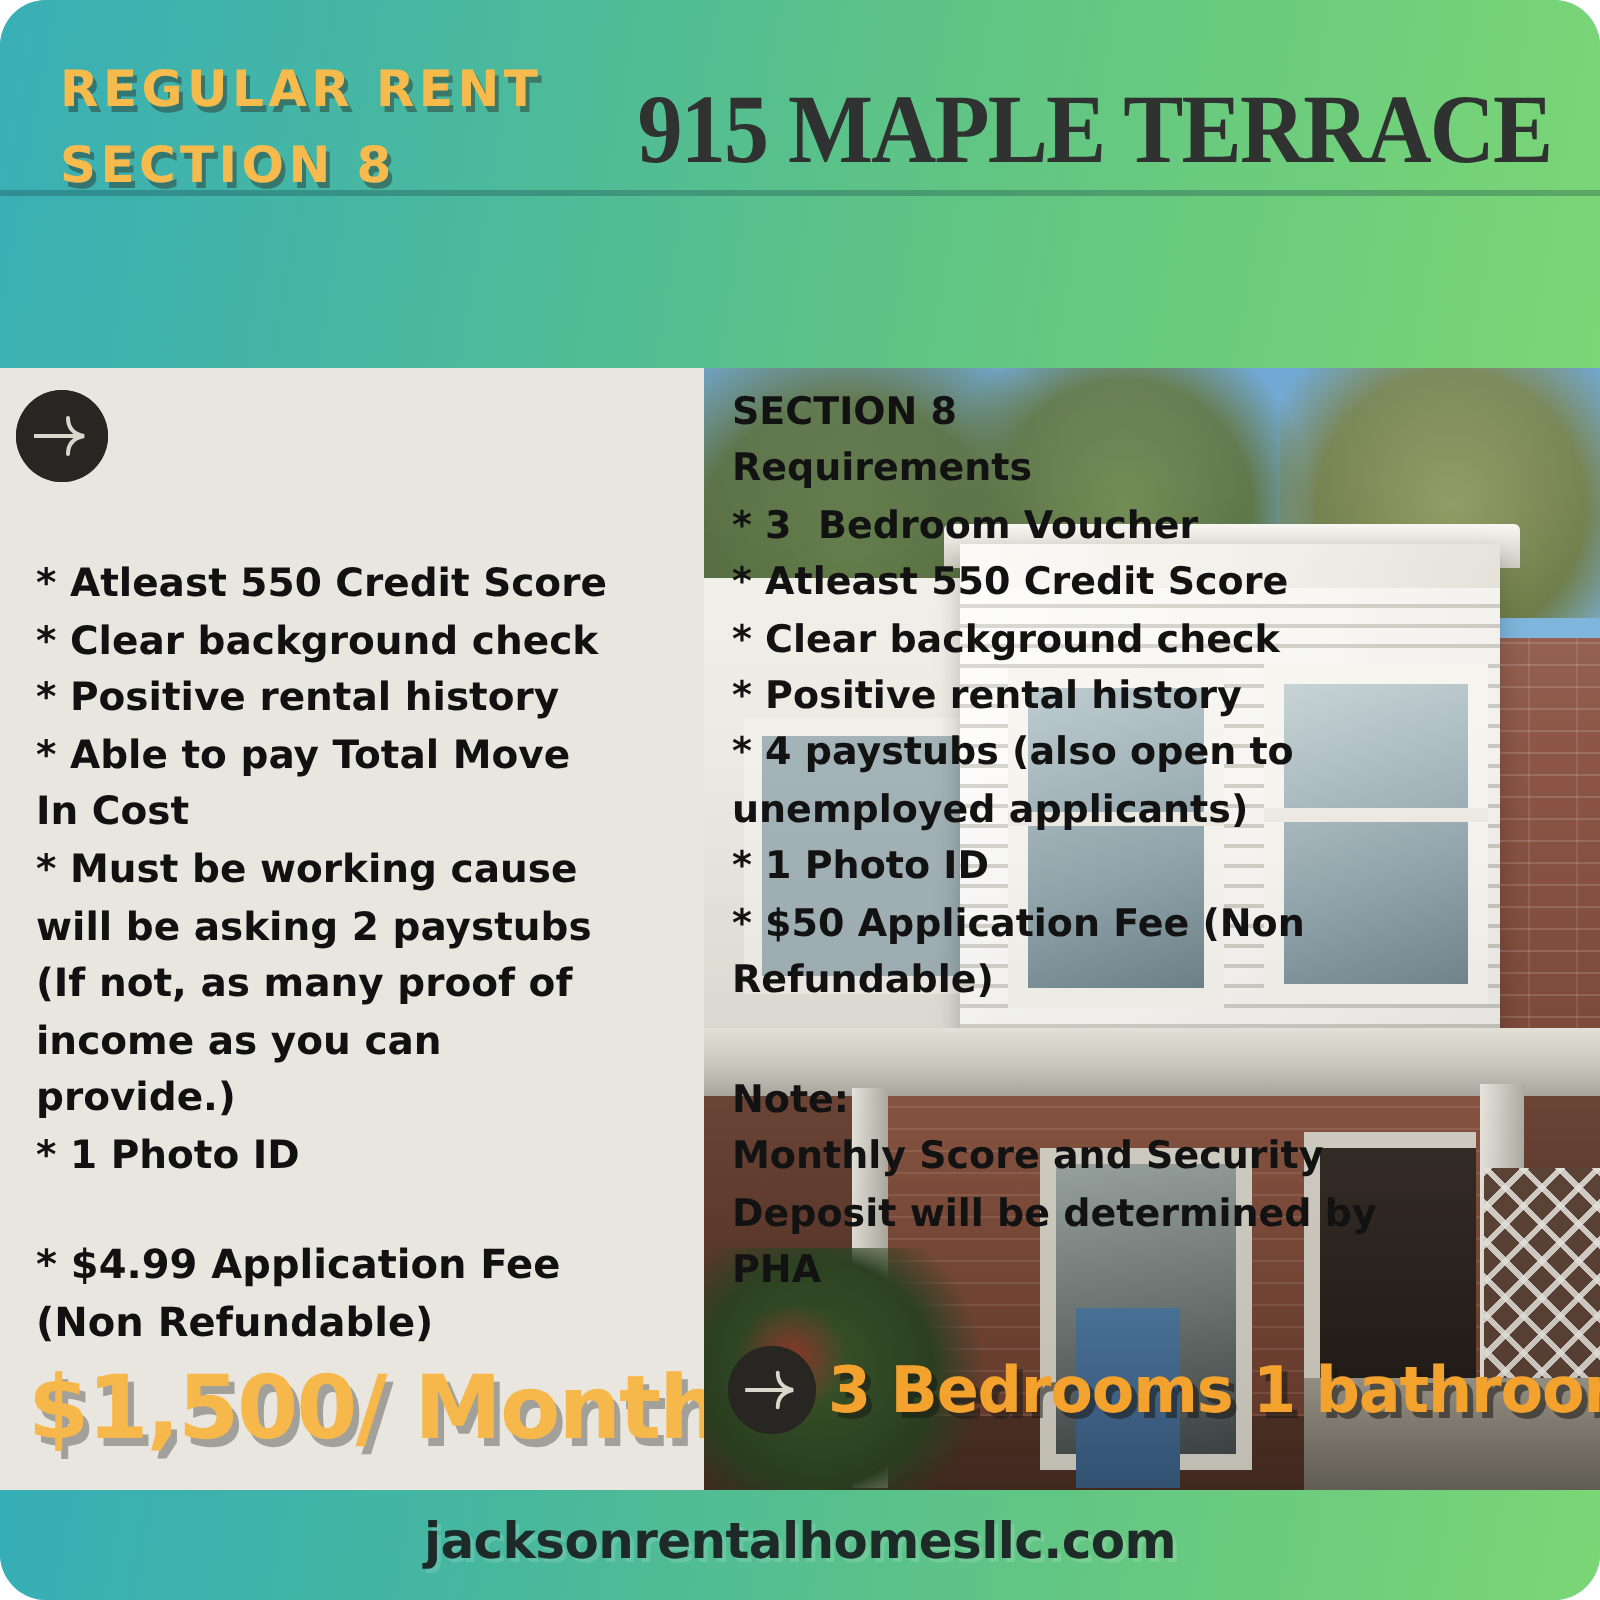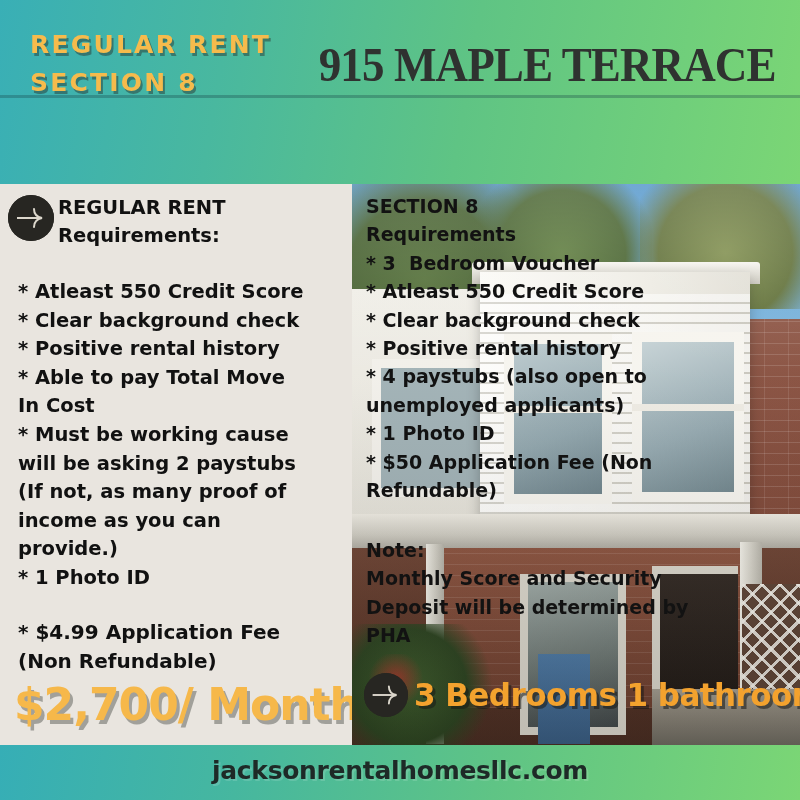--- a/index.html
+++ b/index.html
@@ -9,20 +9,21 @@
   }
   body {
     font-family: "Liberation Sans", sans-serif;
   }
   .flyer {
     position: relative;
     width: 800px;
     height: 800px;
     overflow: hidden;
     background: #7dd3fc;
+    border-radius: 23px;
   }
 
   
   .header {
     position: absolute;
     left: 0; top: 0;
     width: 800px;
     height: 184px;
     background: linear-gradient(100deg, #39AFB6 0%, #49B89F 28%, #5FC484 58%, #7BD675 100%);
   }
@@ -361,36 +362,34 @@
     <div class="col-left">
 
       <span class="arrow-badge badge-left">
         <svg width="46" height="46" viewBox="0 0 46 46">
           <circle cx="23" cy="23" r="23" fill="#272622"></circle>
           <path d="M9 23 H33" stroke="#DCD7CC" stroke-width="2" fill="none"></path>
           <path d="M26 14 C26 19, 29 22, 34 23 C29 24, 26 27, 26 32" stroke="#DCD7CC" stroke-width="2" fill="none" stroke-linecap="round"></path>
         </svg>
       </span>
 
-      <div class="lead">REGULAR RENT
-Requirements:</div>
       <div class="req-list">* Atleast 550 Credit Score
 * Clear background check
 * Positive rental history
 * Able to pay Total Move
 In Cost
 * Must be working cause
 will be asking 2 paystubs
 (If not, as many proof of
 income as you can
 provide.)
 * 1 Photo ID</div>
       <div class="fee-left">* $4.99 Application Fee
 (Non Refundable)</div>
-      <div class="price">$2,700/ Month</div>
+      <div class="price">$1,500/ Month</div>
     </div>
 
     <div class="col-right">
 
       <div class="photo">
         <div class="sky"></div>
         <div class="tree-a"></div>
         <div class="tree-b"></div>
         <div class="tree-c"></div>
         <div class="brick"></div>

